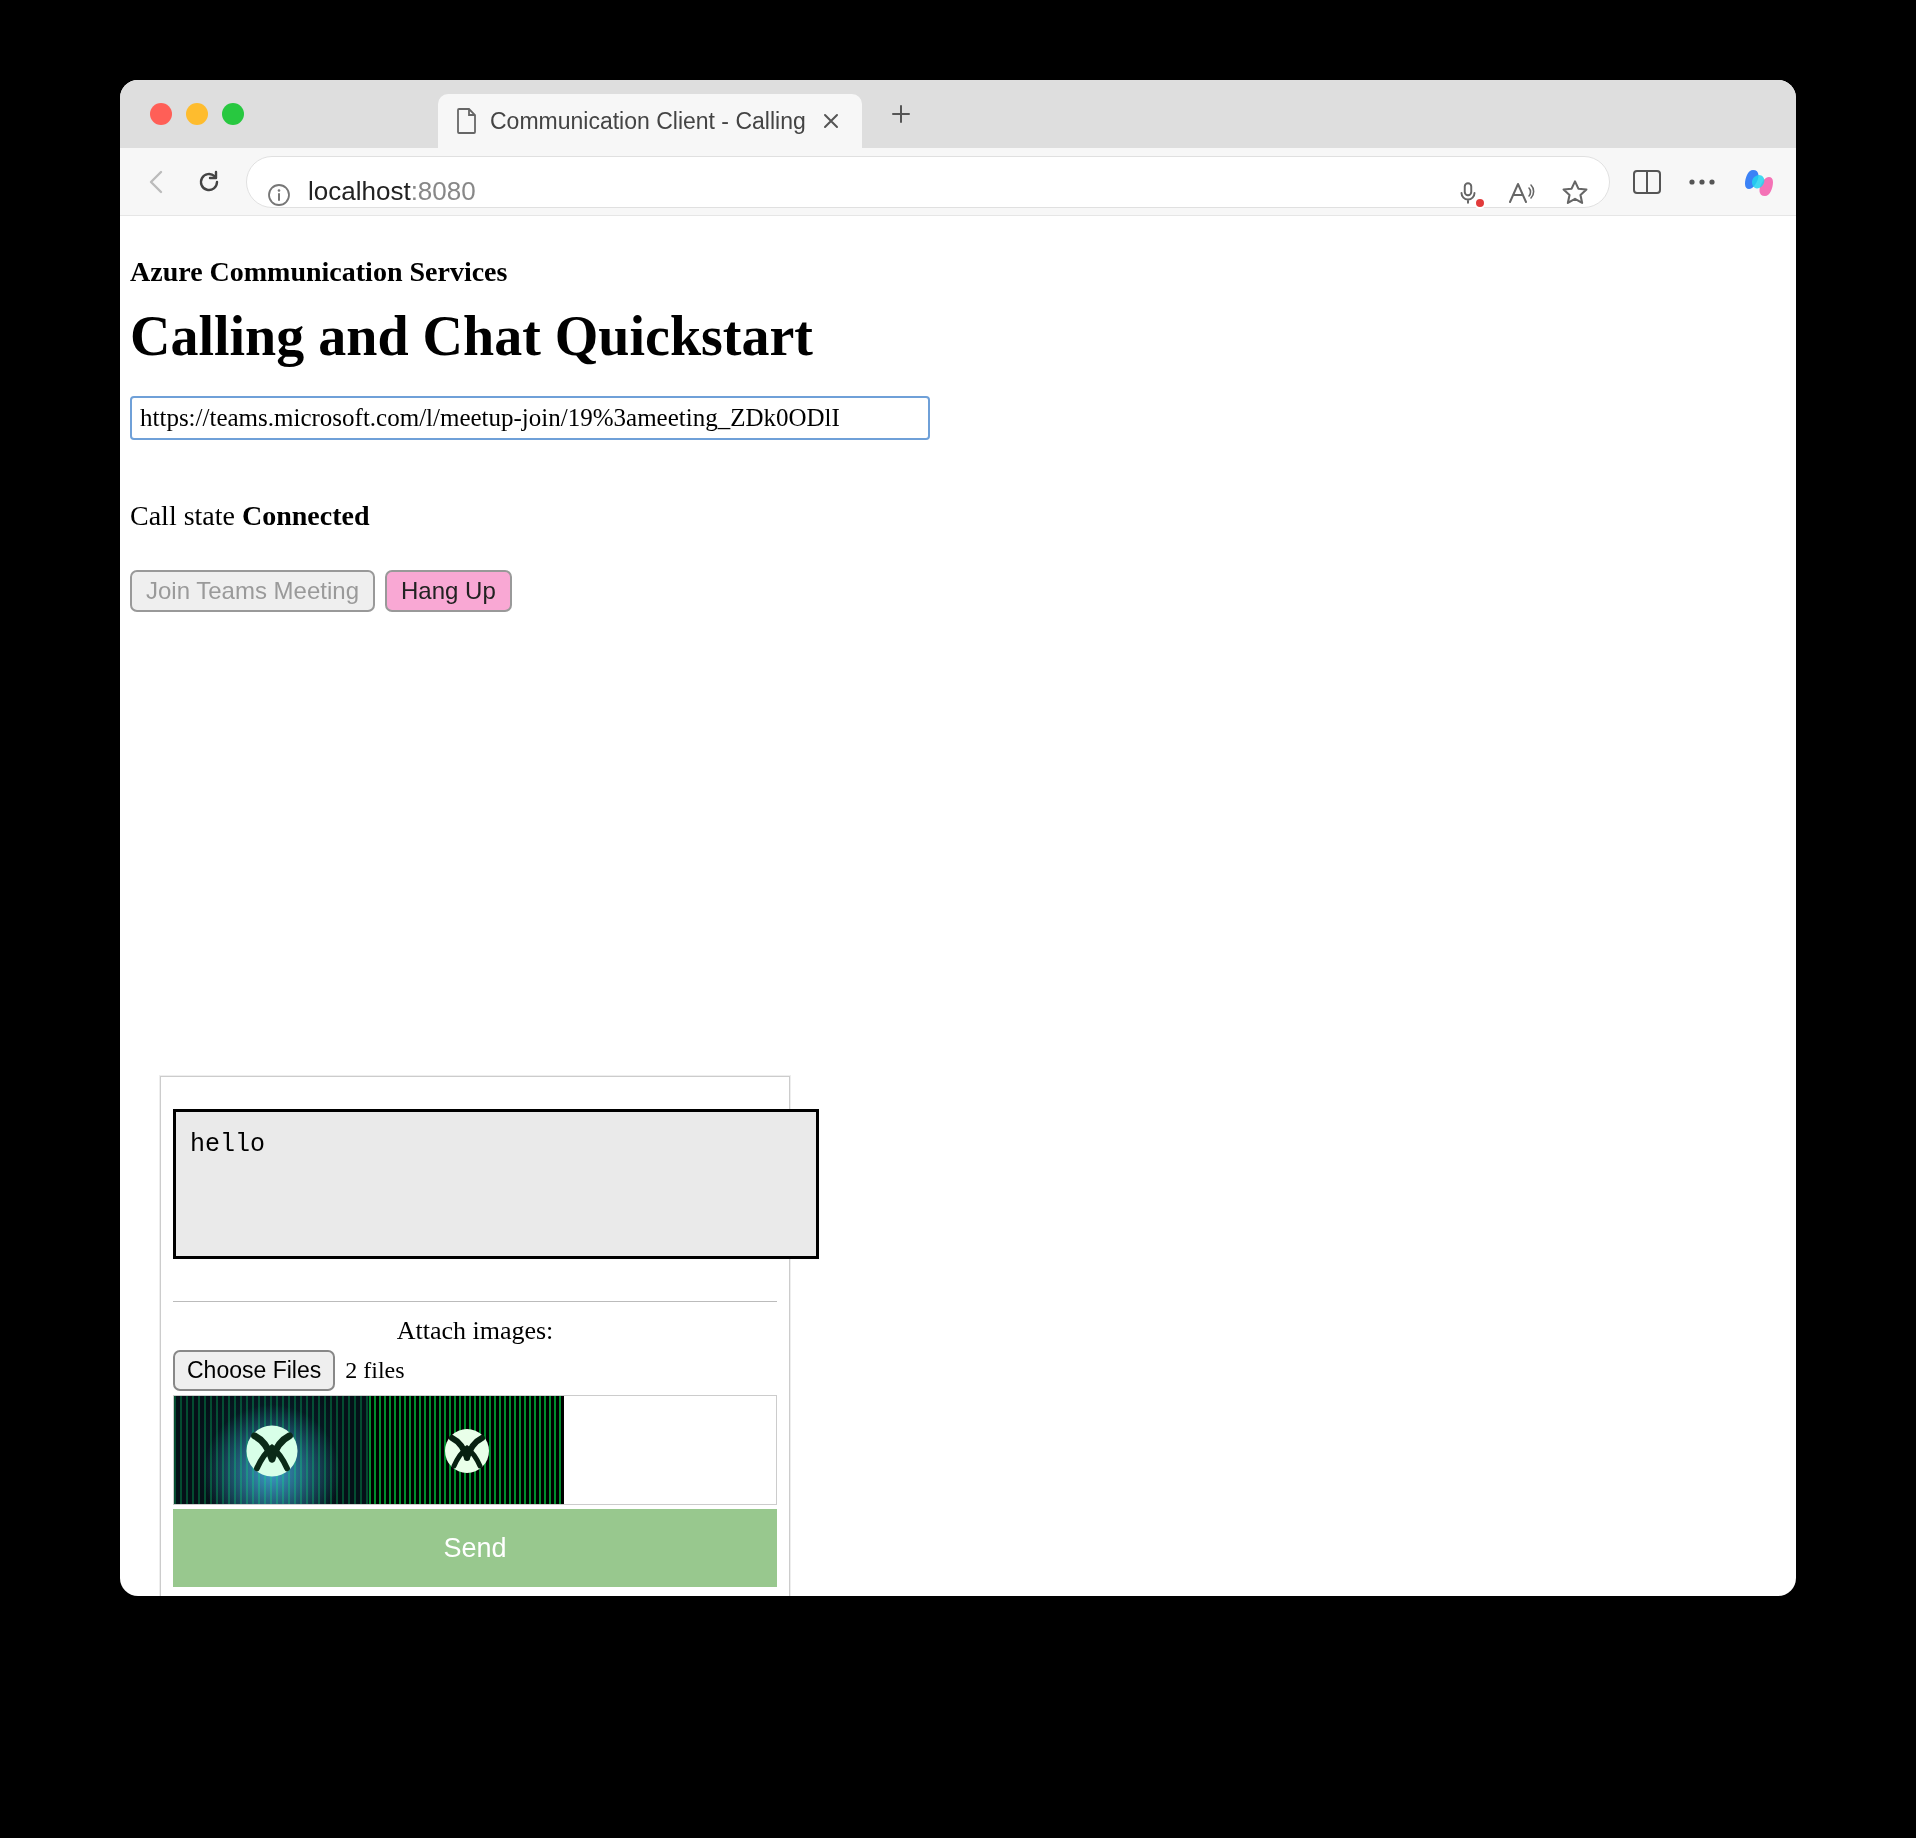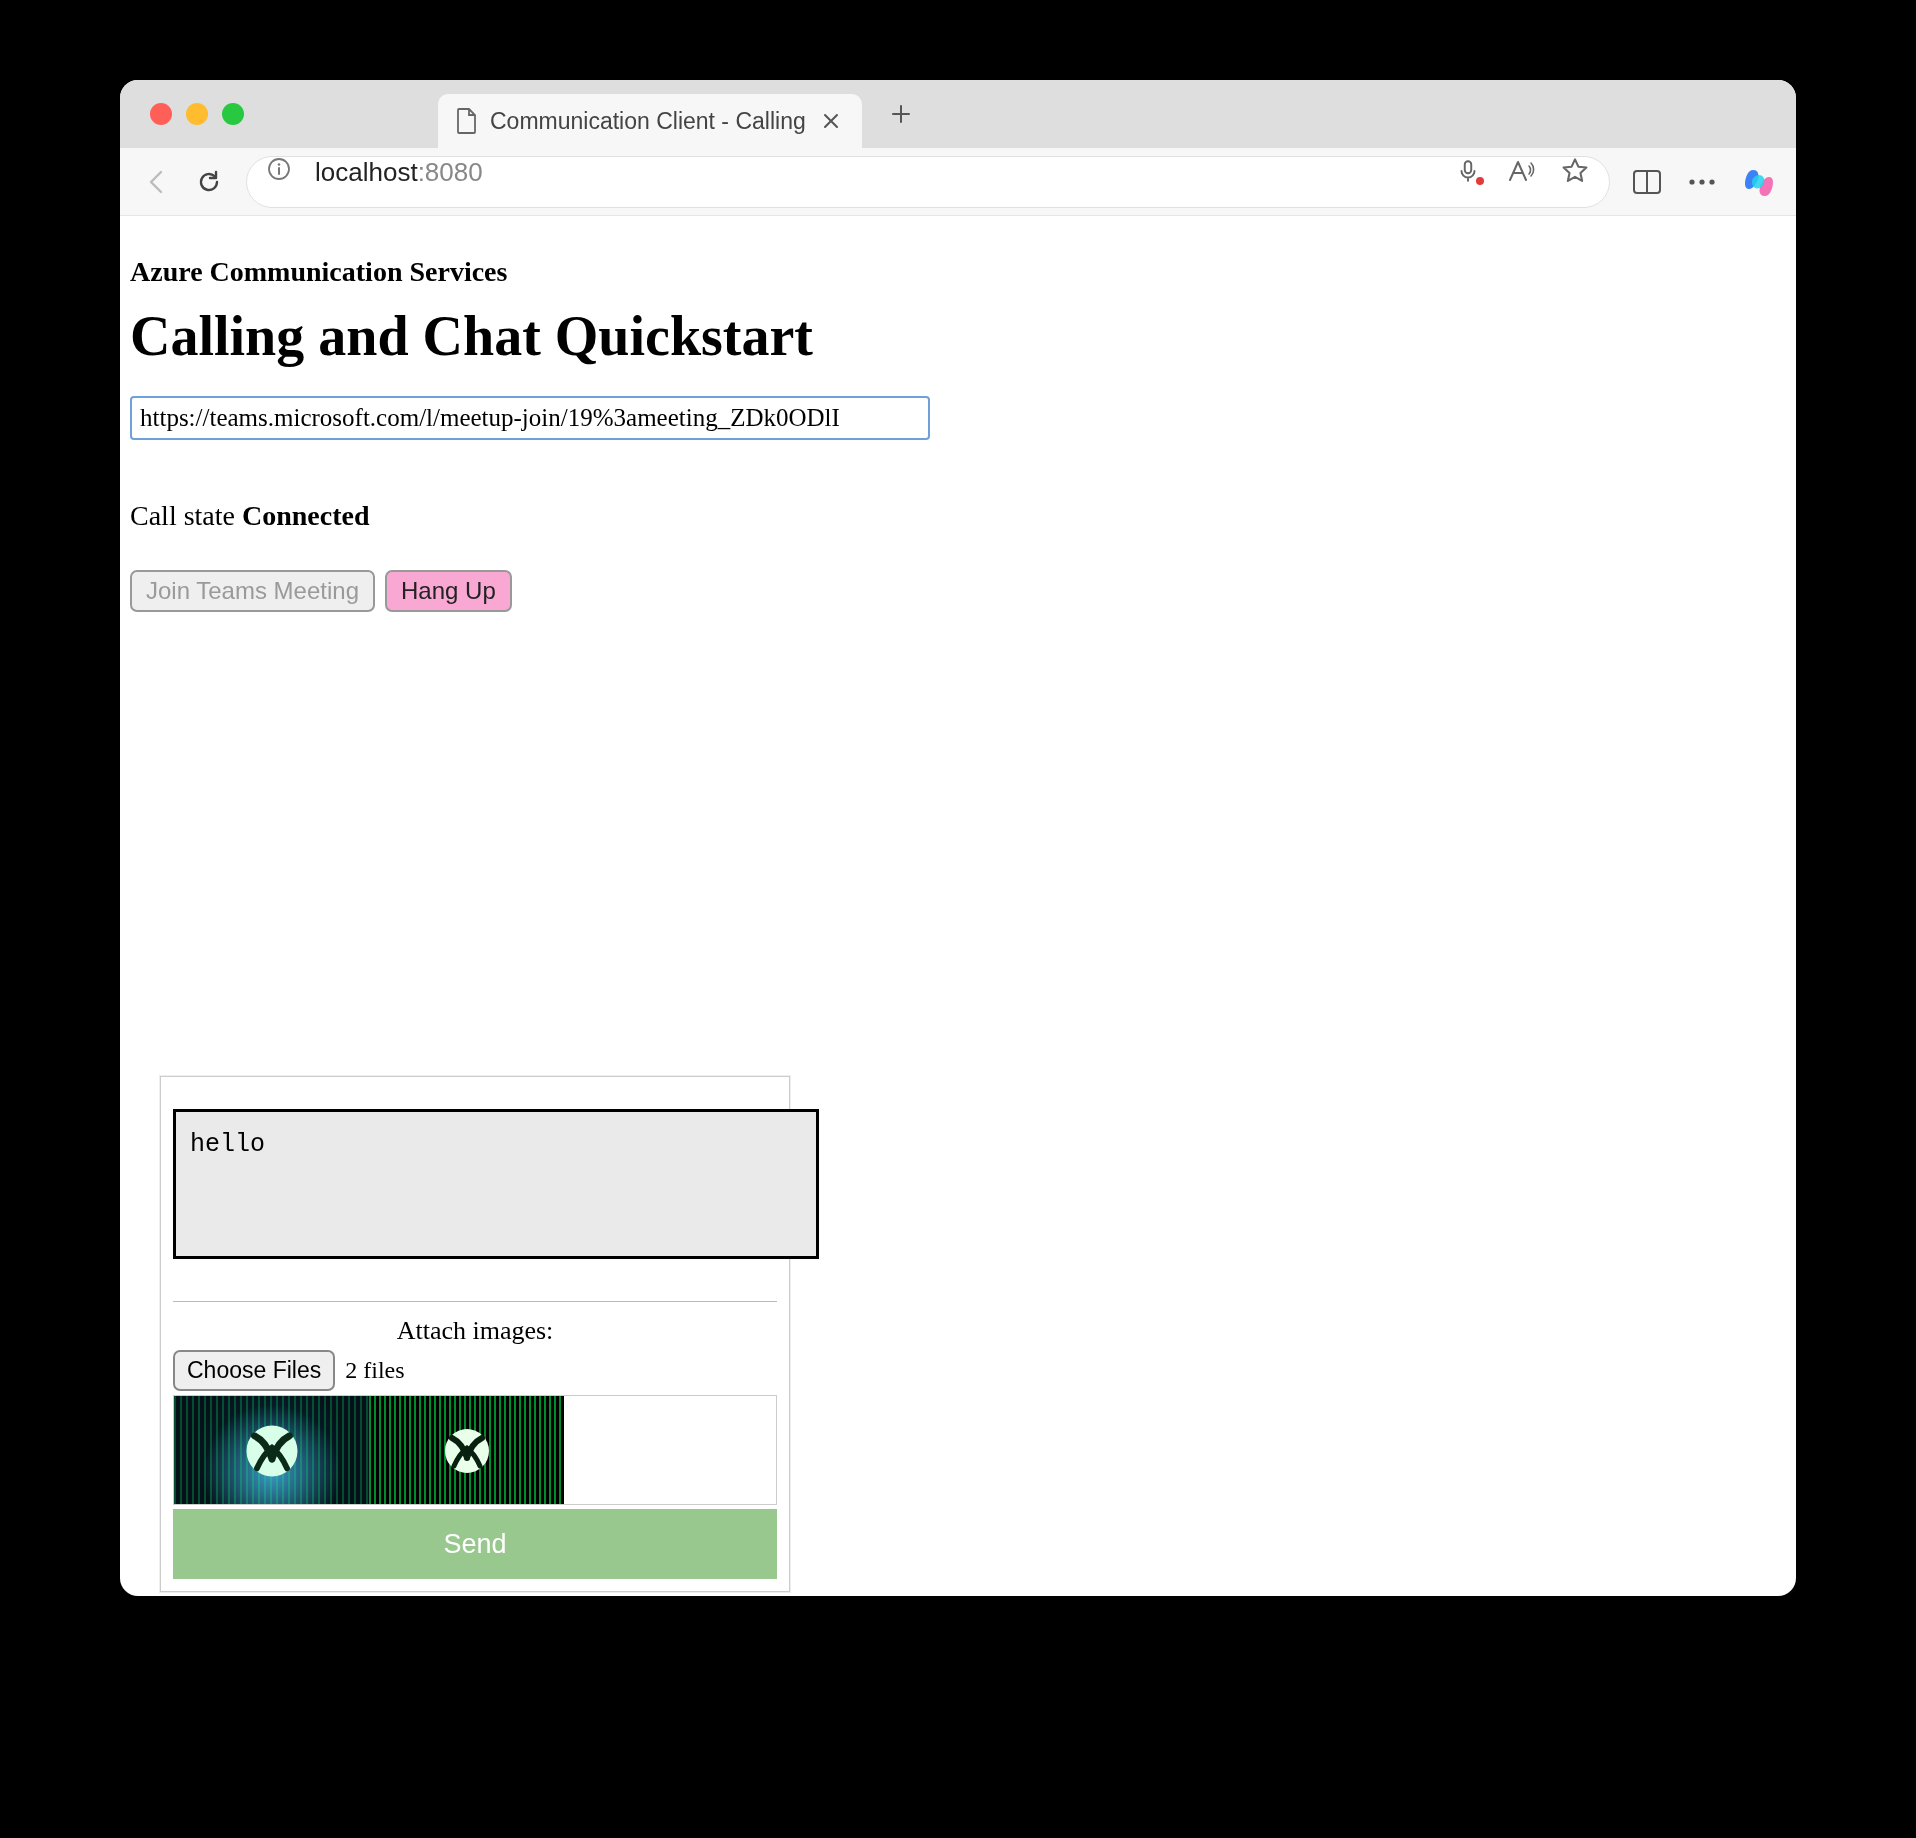--- a/index.html
+++ b/index.html
@@ -59,23 +59,23 @@
     }
     .tb-btn { width: 30px; height: 30px; display: flex; align-items: center; justify-content: center; color: #555; }
     .tb-btn.disabled { color: #bbb; }
     .addr-bar {
       flex: 1;
       height: 52px;
       background: #fff;
       border: 1px solid #e0e0e0;
       border-radius: 26px;
       display: flex;
-      align-items: flex-start;
+      align-items: flex-end;
       padding: 0 20px;
-      gap: 24px;
+      gap: 17px;
       font-size: 26px;
     }
     .addr-host { color: #222; }
     .addr-port { color: #888; }
     .addr-icons { display: flex; gap: 26px; align-items: center; margin-left: auto; color: #666; }
     .mic-wrap { position: relative; }
     .mic-dot { position: absolute; bottom: -3px; right: -5px; width: 12px; height: 12px; border-radius: 50%; background: #e23b3b; border: 2px solid #fff; }
     .right-icons { display: flex; gap: 26px; align-items: center; color: #555; }
     .copilot-icon { width: 32px; height: 32px; }
 
@@ -152,21 +152,21 @@
     .thumb2 { background: #000; }
     .thumb2::before { content:""; position:absolute; inset:0; background:
         repeating-linear-gradient(90deg, rgba(0,255,80,0.55) 0 2px, transparent 2px 5px); }
     .thumb-logo {
       position: absolute; top: 50%; left: 50%; transform: translate(-50%,-50%);
       width: 50px; height: 50px;
     }
     .thumb1 .thumb-logo { width: 58px; height: 58px; }
     .send-btn {
       width: 100%;
-      height: 70px;
+      height: 78px;
       background: #98c88e;
       border: none;
       color: #fff;
       font-size: 27px;
       font-family: Arial, sans-serif;
       margin-top: 0;
     }
     .send-wrap { padding-top: 4px; }
     svg { display: block; }
   </style>

